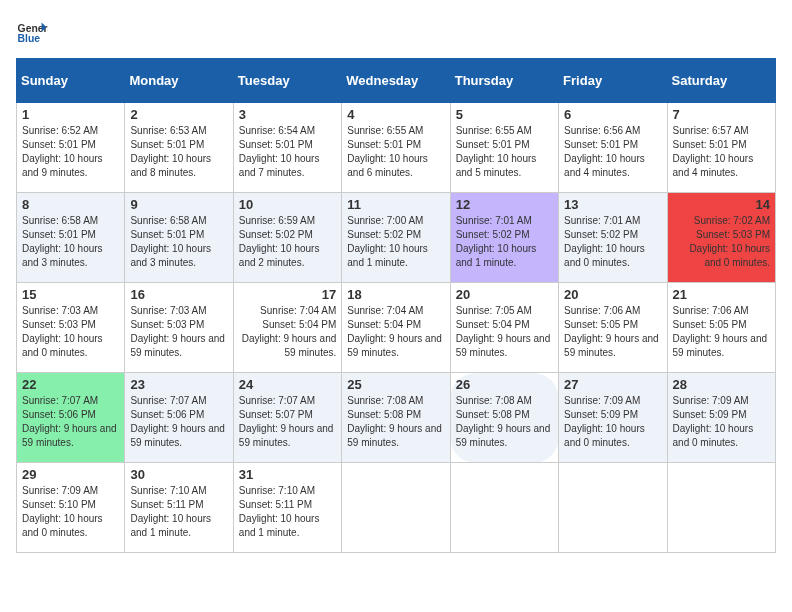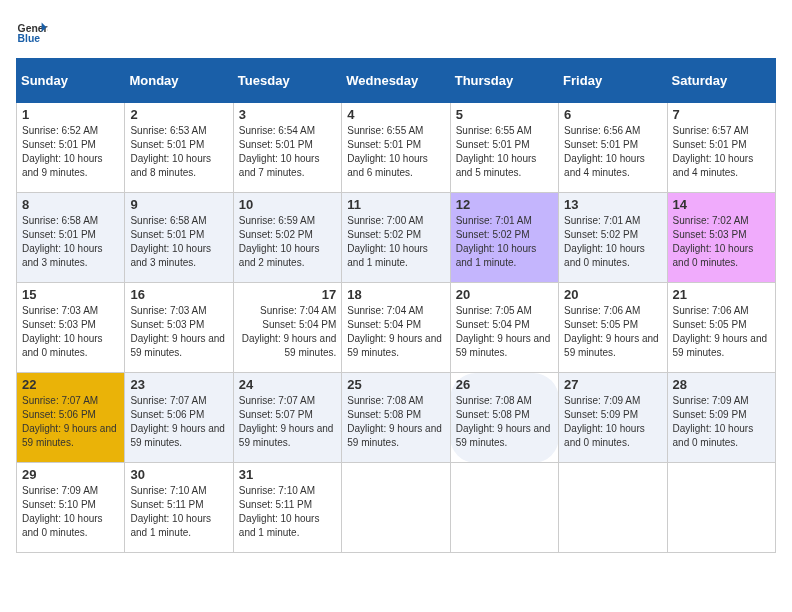--- a/index.html
+++ b/index.html
@@ -156,21 +156,21 @@
           <div class="day-info">Sunrise: 7:00 AM<br>Sunset: 5:02 PM<br>Daylight: 10 hours and 1 minute.</div>
         </td>
         <td style="background: #c4b5fd;">
           <span class="day-num">12</span>
           <div class="day-info">Sunrise: 7:01 AM<br>Sunset: 5:02 PM<br>Daylight: 10 hours and 1 minute.</div>
         </td>
         <td style="background: rgb(238, 242, 249);">
           <span class="day-num">13</span>
           <div class="day-info">Sunrise: 7:01 AM<br>Sunset: 5:02 PM<br>Daylight: 10 hours and 0 minutes.</div>
         </td>
-        <td style="background: #f0abfc;">
+        <td style="background: #ef4444; text-align: right;">
           <span class="day-num">14</span>
           <div class="day-info">Sunrise: 7:02 AM<br>Sunset: 5:03 PM<br>Daylight: 10 hours and 0 minutes.</div>
         </td>
       </tr>
       <tr>
         <td style="background: rgb(255, 255, 255);">
           <span class="day-num">15</span>
           <div class="day-info">Sunrise: 7:03 AM<br>Sunset: 5:03 PM<br>Daylight: 10 hours and 0 minutes.</div>
         </td>
         <td style="background: rgb(255, 255, 255);">
@@ -192,21 +192,21 @@
         <td style="background: rgb(255, 255, 255);">
           <span class="day-num">20</span>
           <div class="day-info">Sunrise: 7:06 AM<br>Sunset: 5:05 PM<br>Daylight: 9 hours and 59 minutes.</div>
         </td>
         <td style="background: rgb(255, 255, 255);">
           <span class="day-num">21</span>
           <div class="day-info">Sunrise: 7:06 AM<br>Sunset: 5:05 PM<br>Daylight: 9 hours and 59 minutes.</div>
         </td>
       </tr>
       <tr>
-        <td style="background: #eab308;">
+        <td style="background: #86efac;">
           <span class="day-num">22</span>
           <div class="day-info">Sunrise: 7:07 AM<br>Sunset: 5:06 PM<br>Daylight: 9 hours and 59 minutes.</div>
         </td>
         <td style="background: rgb(238, 242, 249);">
           <span class="day-num">23</span>
           <div class="day-info">Sunrise: 7:07 AM<br>Sunset: 5:06 PM<br>Daylight: 9 hours and 59 minutes.</div>
         </td>
         <td style="background: rgb(238, 242, 249);">
           <span class="day-num">24</span>
           <div class="day-info">Sunrise: 7:07 AM<br>Sunset: 5:07 PM<br>Daylight: 9 hours and 59 minutes.</div>

